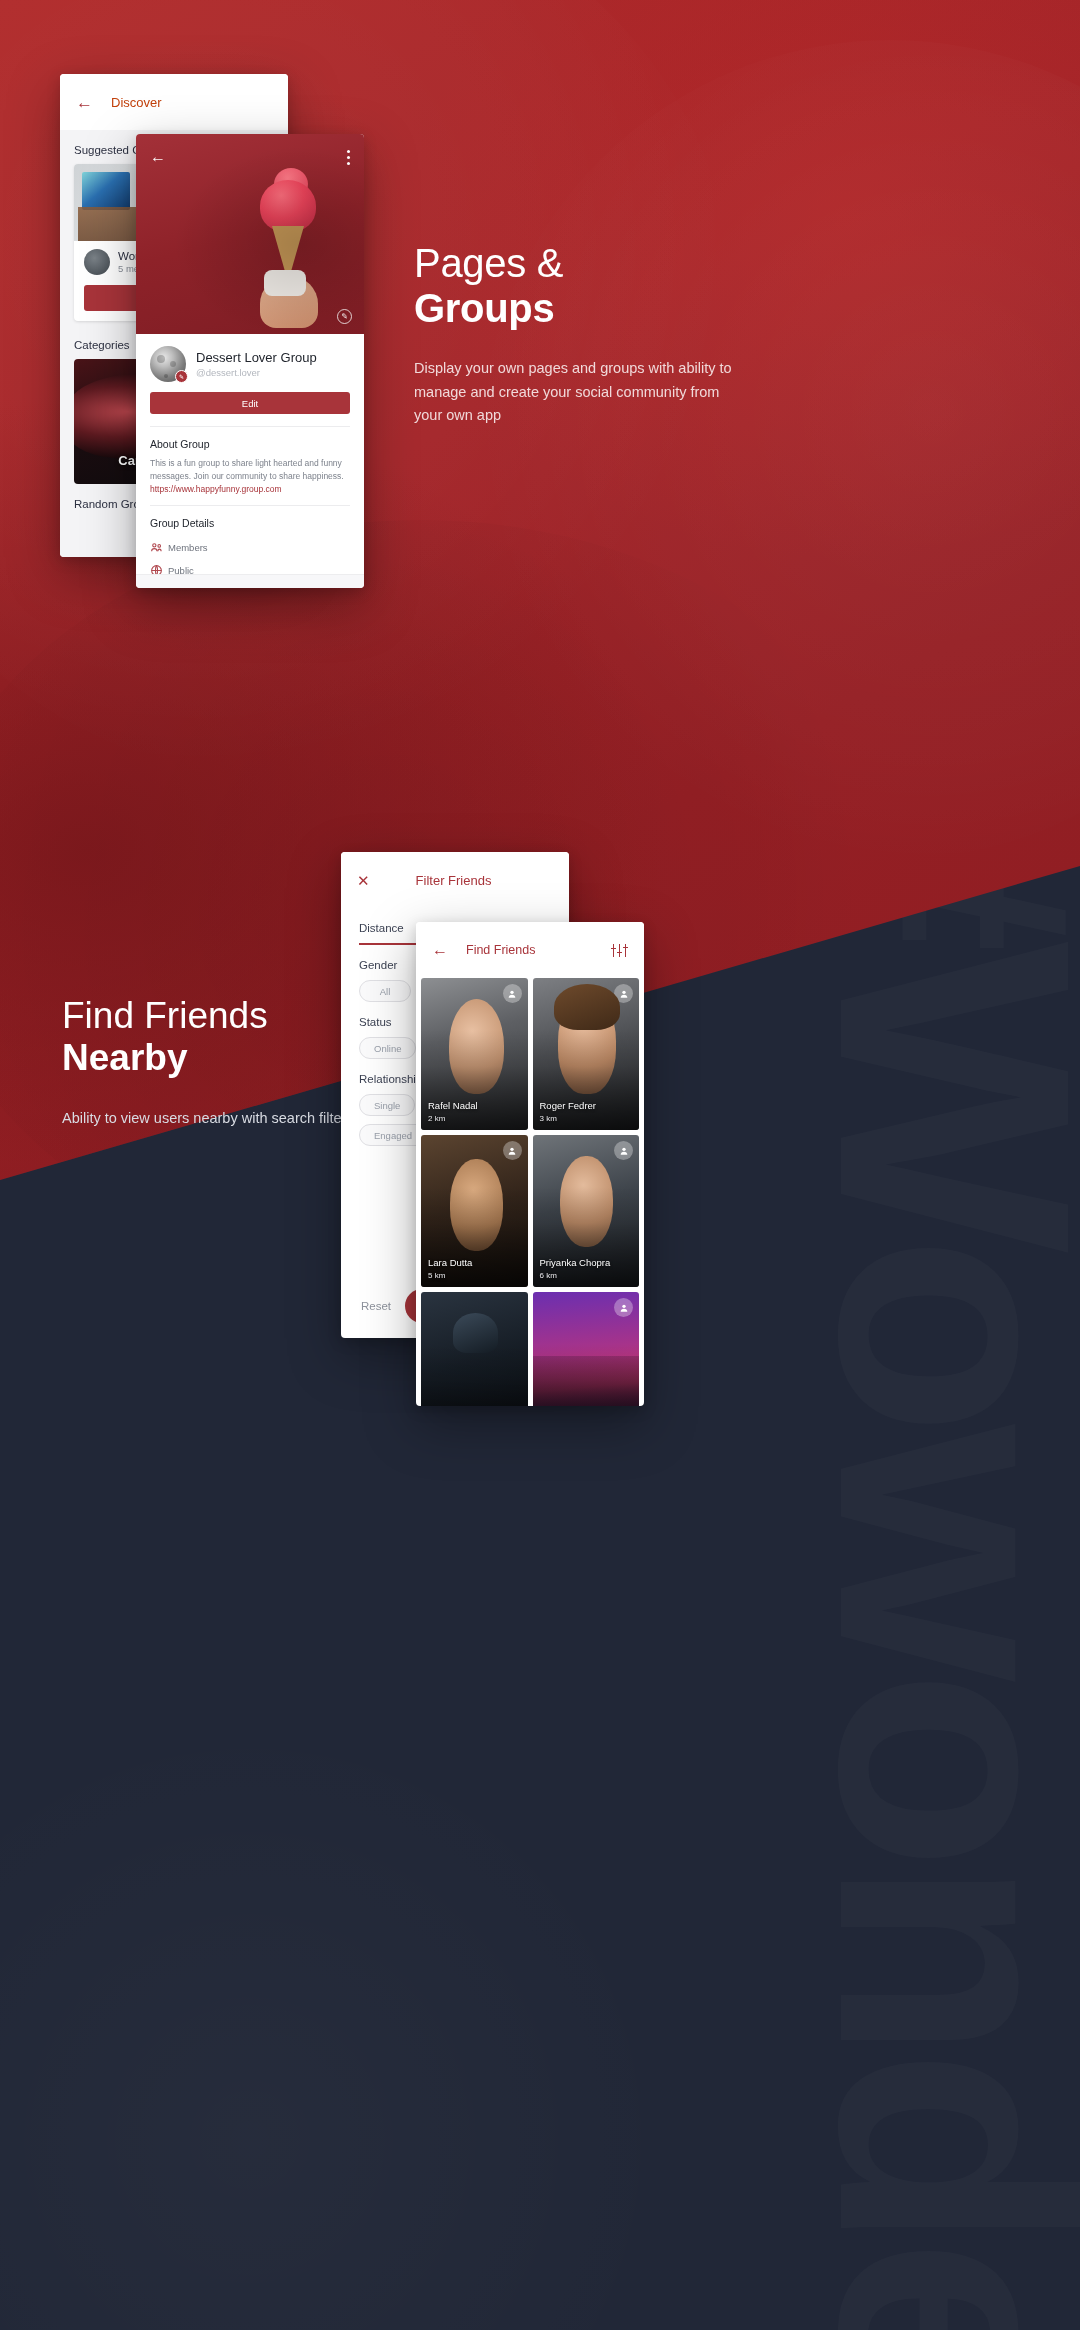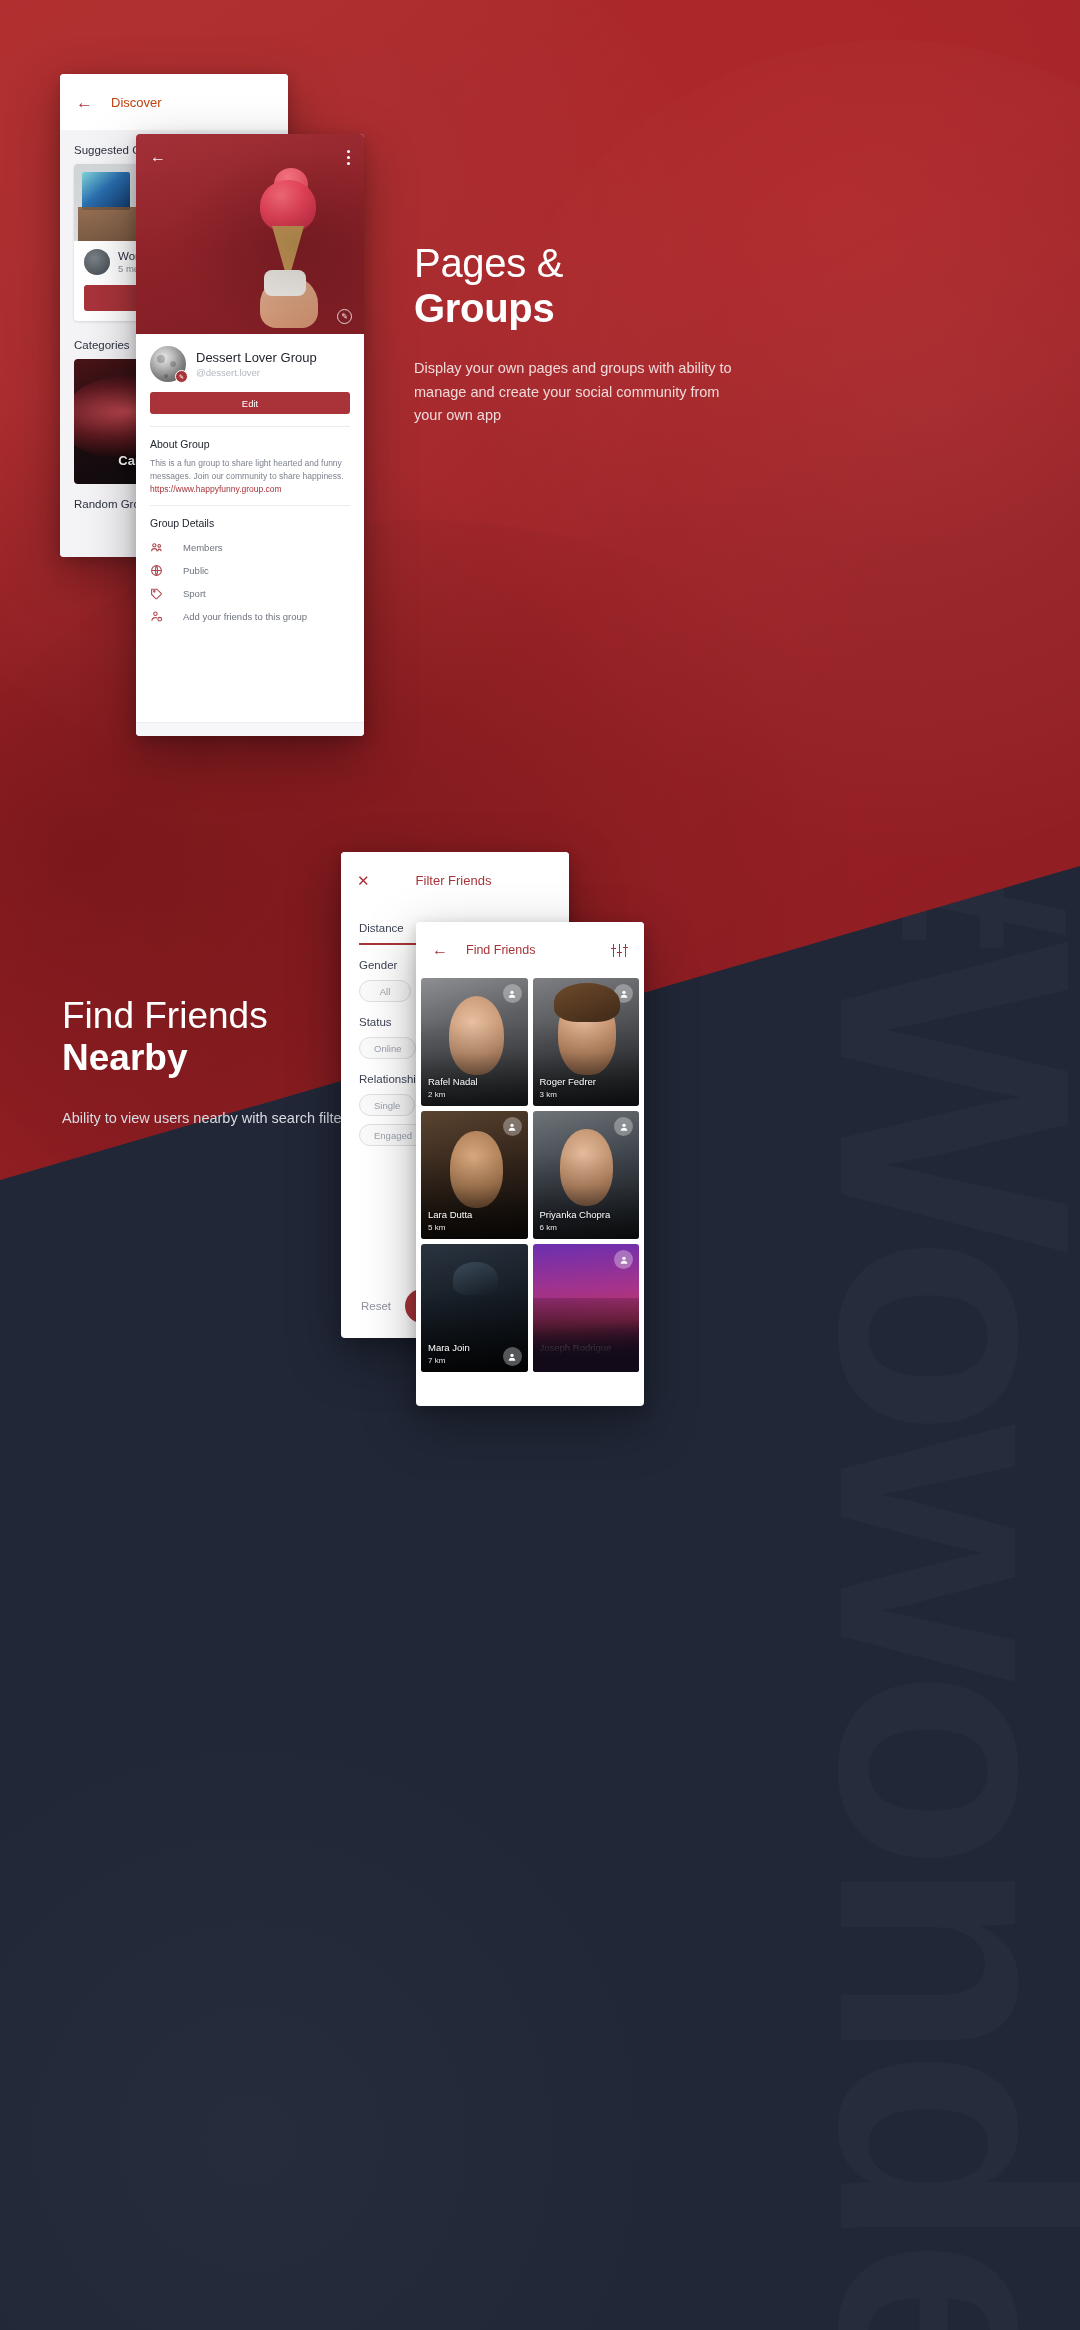--- a/index.html
+++ b/index.html
@@ -80,21 +80,21 @@
   .dsc-gname { font-size:11.5px; color:#2d3142; white-space:nowrap; }
   .dsc-gsub { font-size:9.5px; color:#8a8f99; margin-top:1px; white-space:nowrap; }
   .dsc-join { margin:4px 10px 10px; height:26px; border-radius:3px; background:#a8343a; color:#fff; font-size:11px; display:flex; align-items:center; justify-content:center; }
   .dsc-sec2 { font-size:11.5px; color:#2d3142; padding:18px 14px 8px; }
   .dsc-cat-card { margin:0 14px; height:125px; border-radius:4px; background:linear-gradient(160deg,#4a1418 0%,#1a0d10 45%,#0b0b0d 100%); position:relative; overflow:hidden; }
   .dsc-cat-car { position:absolute; left:-6px; top:14px; width:200px; height:86px; background:radial-gradient(ellipse at 30% 45%, #b9454c 0%, #5d1a20 38%, #15090b 72%); border-radius:40% 22% 18% 30%; }
   .dsc-cat-label { position:absolute; left:0; right:0; bottom:16px; text-align:center; color:#fff; font-size:13px; font-weight:700; text-shadow:0 1px 4px rgba(0,0,0,.6); }
   .dsc-sec3 { font-size:11.5px; color:#2d3142; padding:14px 14px 8px; }
 
   
-  #group-phone { left:136px; top:134px; width:228px; height:602px; border-radius:4px; }
+  #group-phone { left:136px; top:134px; width:228px; height:454px; border-radius:4px; }
   .grp-hero { height:200px; position:relative; background:linear-gradient(165deg,#a33038 0%,#8e2229 50%,#7e1d24 100%); }
   .grp-hero::after {
     content:""; position:absolute; inset:0;
     background:radial-gradient(ellipse 180px 140px at 72% 55%, rgba(0,0,0,0.18), rgba(0,0,0,0) 70%);
   }
   .grp-cone { position:absolute; left:118px; top:46px; width:66px; height:140px; }
   .grp-scoop { position:absolute; left:6px; top:0; width:56px; height:52px; border-radius:50% 50% 44% 44%; background:radial-gradient(circle at 38% 30%, #ff6f7e 0%, #f0455c 45%, #c32a44 100%); }
   .grp-scoop2 { position:absolute; left:20px; top:-12px; width:34px; height:32px; border-radius:50%; background:radial-gradient(circle at 40% 32%, #ff7b88, #e33d55); }
   .grp-waffle { position:absolute; left:18px; top:46px; width:0; height:0; border-left:16px solid transparent; border-right:16px solid transparent; border-top:56px solid #c99a58; }
   .grp-hand { position:absolute; left:6px; top:96px; width:58px; height:52px; border-radius:28px 28px 16px 16px; background:linear-gradient(160deg,#e8b595 0%,#c98b6a 100%); }
@@ -118,21 +118,21 @@
   }
   .grp-pav-edit { position:absolute; right:-2px; bottom:-1px; width:13px; height:13px; border-radius:50%; background:#a8343a; border:1.5px solid #fff; display:flex; align-items:center; justify-content:center; color:#fff; font-size:6px; }
   .grp-pname { font-size:13px; color:#22262e; }
   .grp-phandle { font-size:9.5px; color:#b3b7be; margin-top:2px; }
   .grp-edit-btn { margin-top:10px; height:22px; border-radius:3px; background:#a8343a; color:#fff; font-size:9.5px; display:flex; align-items:center; justify-content:center; }
   .grp-divider { height:1px; background:#ececee; margin:0 14px; }
   .grp-sec { padding:11px 14px 10px; }
   .grp-sec-h { font-size:10.5px; color:#22262e; margin-bottom:7px; }
   .grp-about-p { font-size:8.5px; line-height:1.5; color:#7d828c; }
   .grp-about-link { font-size:8.5px; color:#a8343a; line-height:1.5; display:block; }
-  .grp-detail-row { display:flex; align-items:center; gap:20px; padding:5px 0; }
+  .grp-detail-row { display:flex; align-items:center; gap:5px; padding:5px 0; }
   .grp-di { width:13px; height:13px; flex:none; display:flex; align-items:center; justify-content:center; color:#b0484f; }
   .grp-dl { font-size:9.5px; color:#6e737d; }
   .grp-bottom-strip { position:absolute; left:0; right:0; bottom:0; height:14px; background:#f7f7f9; border-top:1px solid #ededef; }
 
   
   #pages-copy { position:absolute; left:414px; top:228px; width:330px; }
   .pg-h1 { color:#fff; font-size:40px; line-height:1.13; font-weight:400; letter-spacing:-0.3px;margin-top:13px; }
   .pg-h1 b { font-weight:700; display:block; }
   .pg-p { margin-top:26px; color:#f1d9da; font-size:14.5px; line-height:1.62; }
 
@@ -162,21 +162,21 @@
   #friends-phone { left:416px; top:922px; width:228px; height:484px; border-radius:4px; }
   .frn-appbar { height:56px; display:flex; align-items:center; padding:0 16px; background:#fff; }
   .frn-back { color:#a8343a; font-size:16px; line-height:1; }
   .frn-title { color:#a8343a; font-size:12.5px; margin-left:18px; flex:1; }
   .frn-filter { width:16px; height:13px; position:relative; }
   .frn-filter i { position:absolute; top:0; width:1.4px; height:13px; background:#a8343a; }
   .frn-filter i:nth-child(1){ left:1px; } .frn-filter i:nth-child(2){ left:7px; } .frn-filter i:nth-child(3){ left:13px; }
   .frn-filter u { position:absolute; width:5px; height:1.4px; background:#a8343a; }
   .frn-filter u:nth-child(4){ left:-0.8px; top:4px; } .frn-filter u:nth-child(5){ left:5.2px; top:8px; } .frn-filter u:nth-child(6){ left:11.2px; top:3px; }
   .frn-grid { display:grid; grid-template-columns:1fr 1fr; gap:5px; padding:0 5px 5px; }
-  .frn-cell { position:relative; height:128px; border-radius:3px; overflow:hidden; }
+  .frn-cell { position:relative; height:152px; border-radius:3px; overflow:hidden; }
   .frn-shade { position:absolute; inset:0; background:linear-gradient(to top, rgba(0,0,0,.68) 0%, rgba(0,0,0,.12) 42%, rgba(0,0,0,0) 66%); }
   .frn-name { position:absolute; left:7px; bottom:19px; color:#fff; font-size:9.5px; text-shadow:0 1px 3px rgba(0,0,0,.7); }
   .frn-dist { position:absolute; left:7px; bottom:7px; color:#e9e9ec; font-size:8px; text-shadow:0 1px 3px rgba(0,0,0,.7); }
   .frn-badge { position:absolute; width:19px; height:19px; border-radius:50%; background:rgba(255,255,255,.32); backdrop-filter:blur(2px); display:flex; align-items:center; justify-content:center; }
   .frn-badge.tr { right:6px; top:6px; }
   .frn-badge.br { right:6px; bottom:6px; }
   .frn-badge svg { width:10px; height:10px; }
 
   
   .ph1 { background:linear-gradient(165deg,#8d8f92 0%,#5d5f63 38%,#2e3033 100%); }

